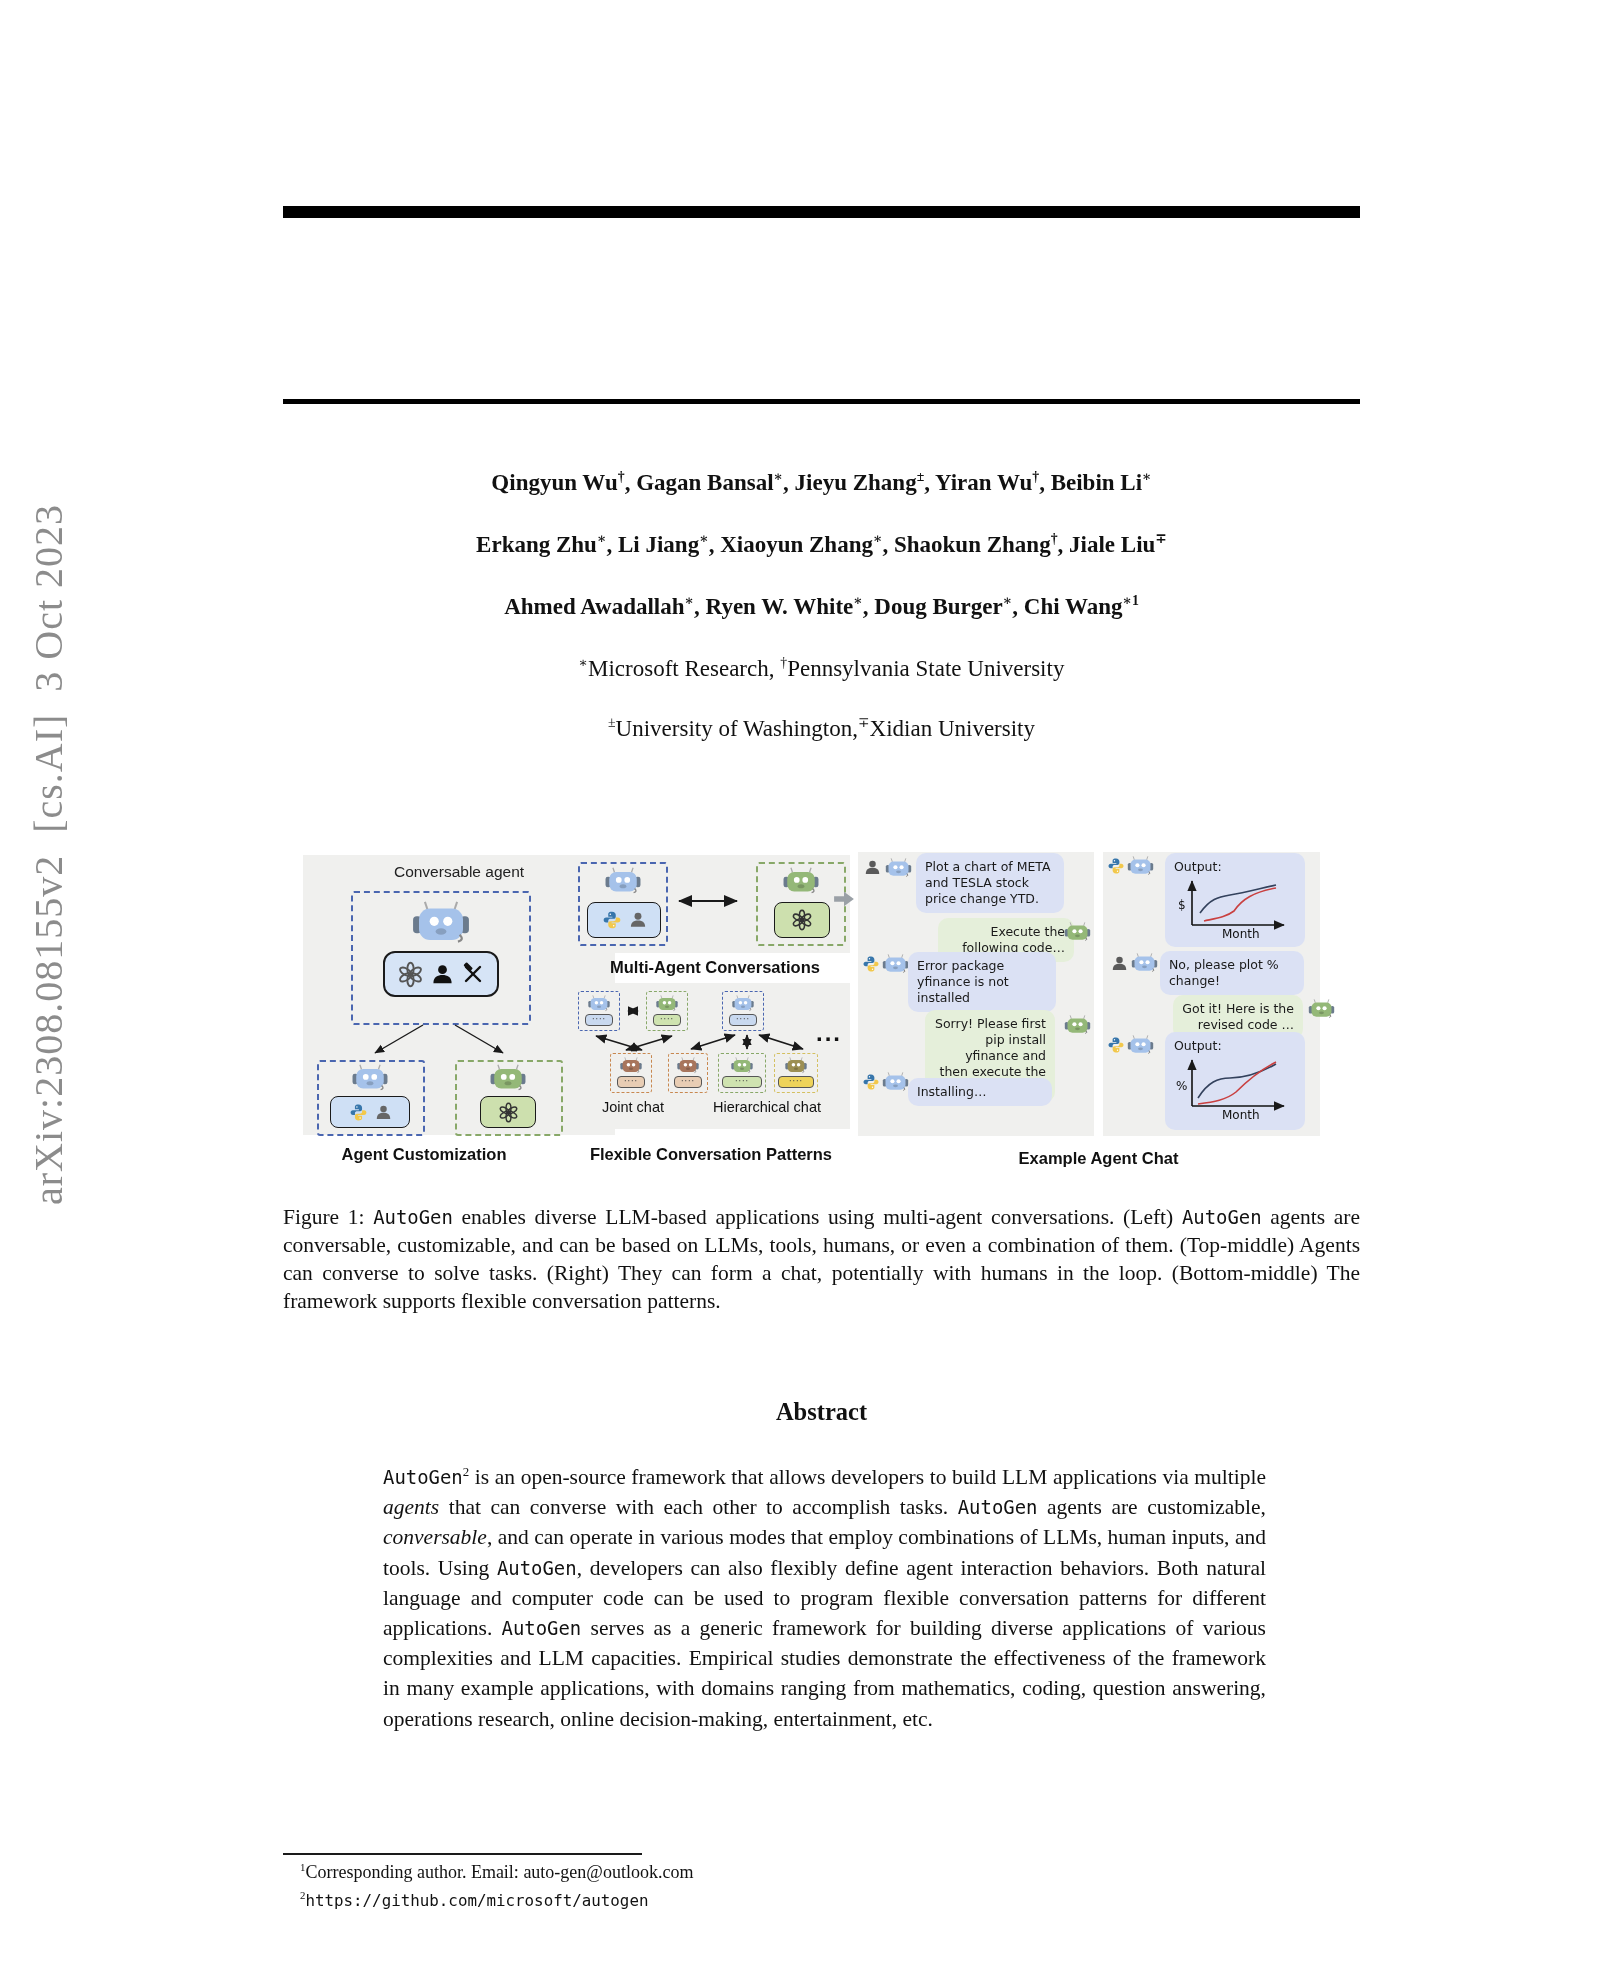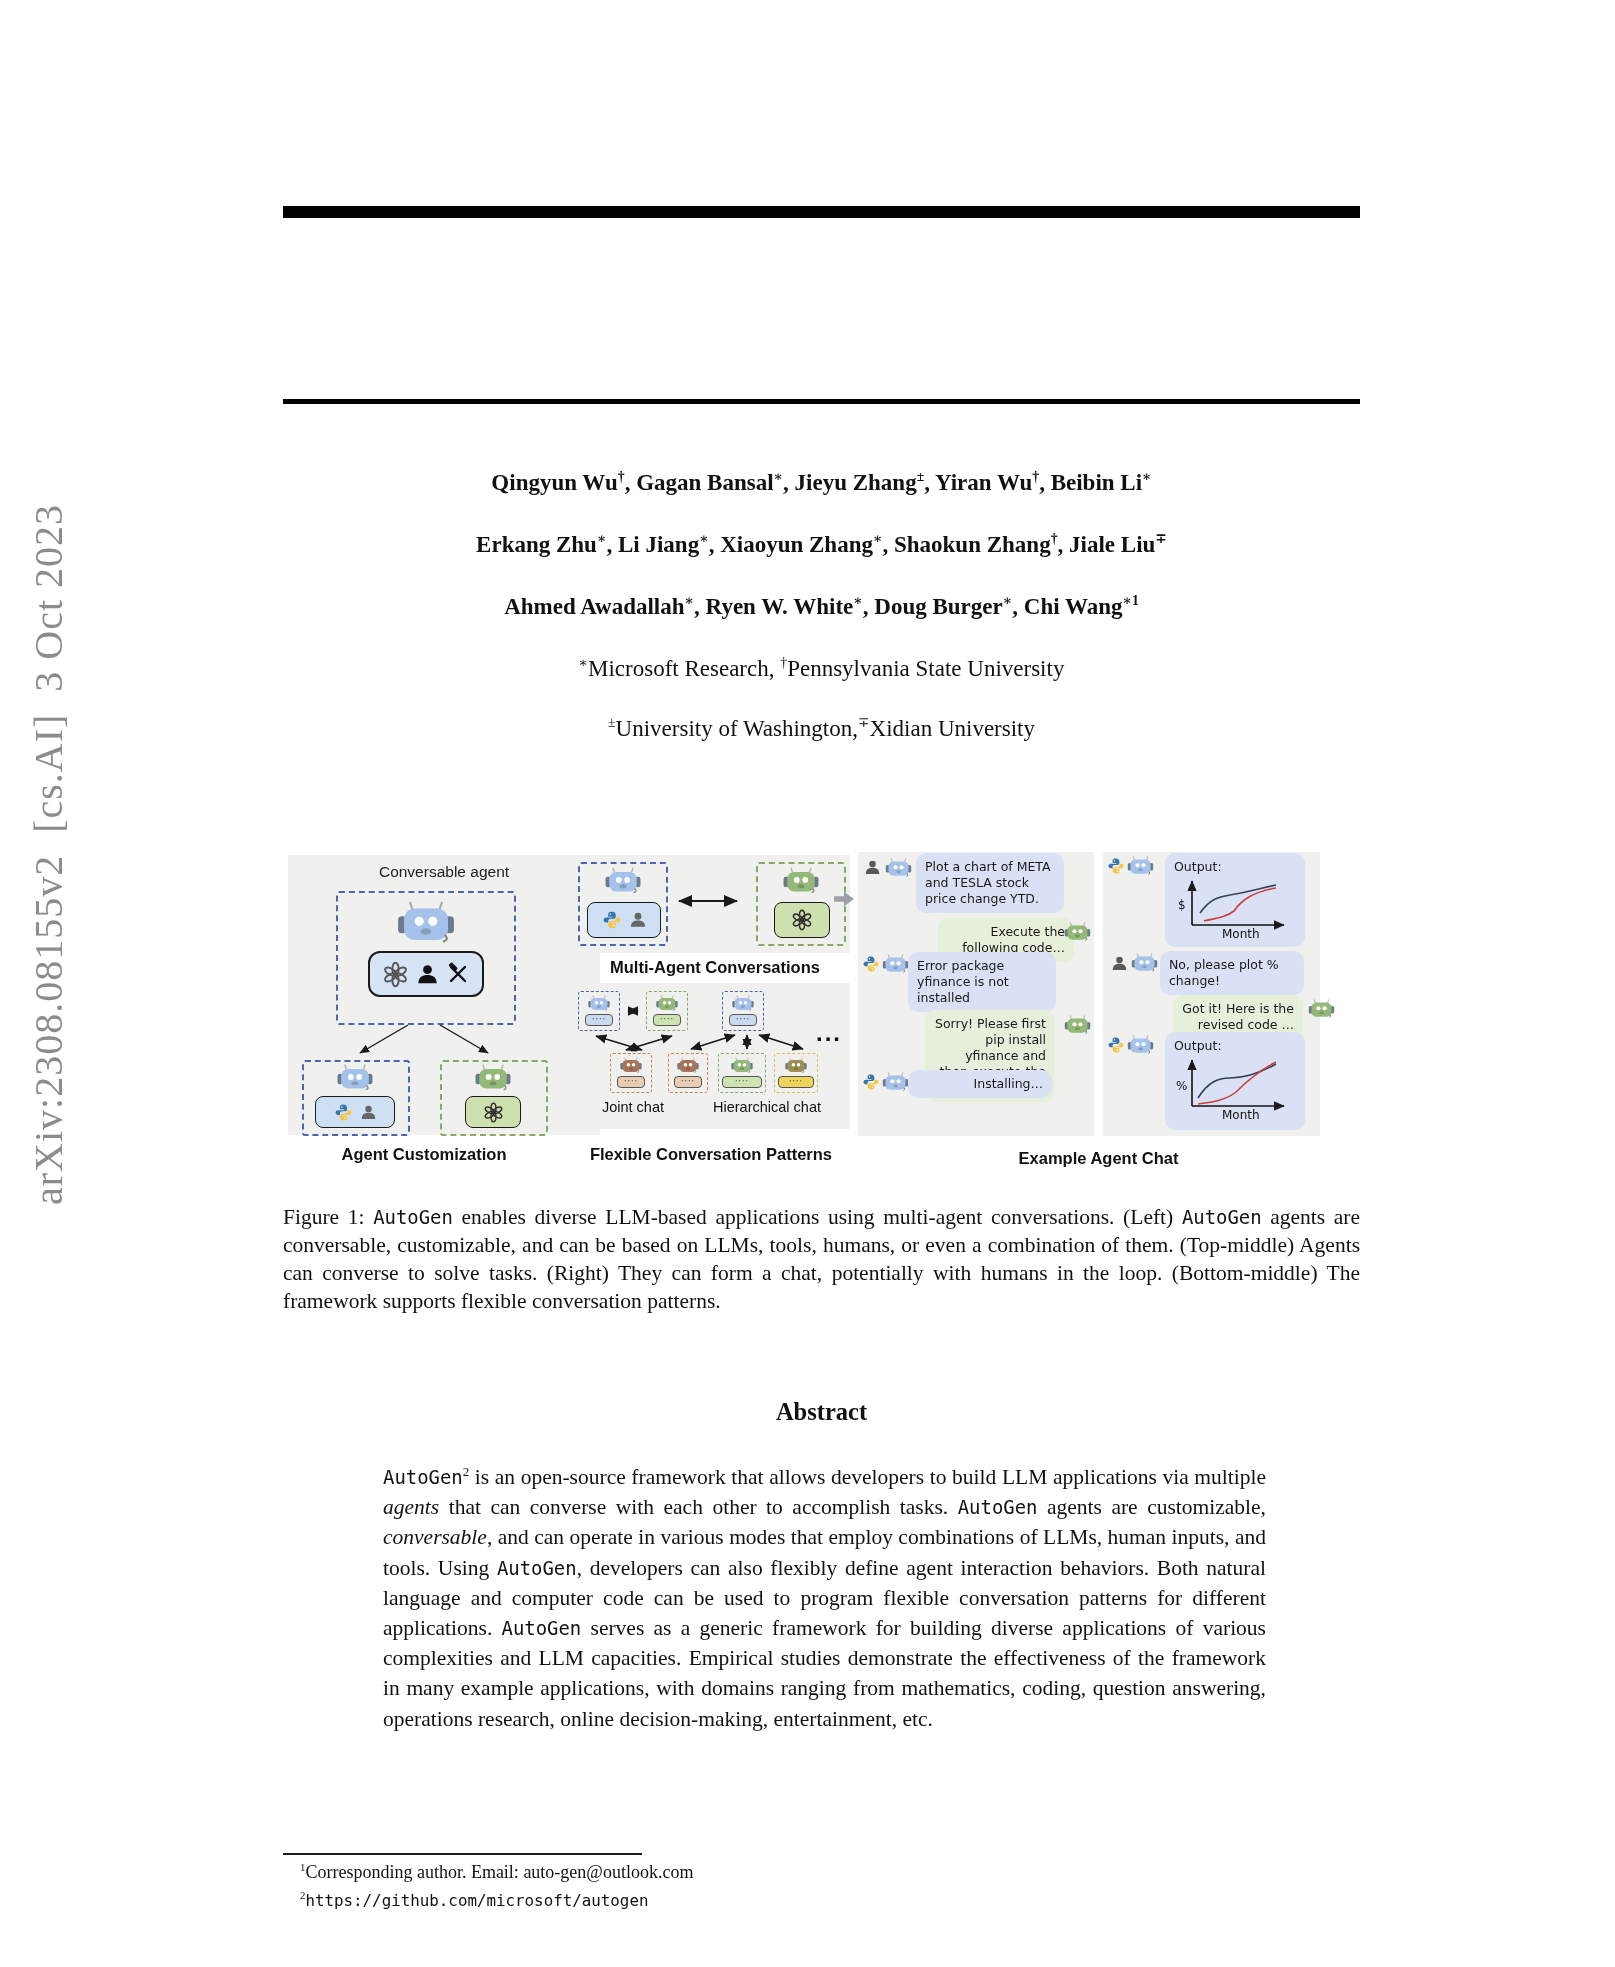--- a/index.html
+++ b/index.html
@@ -156,21 +156,21 @@
 
   <div class="abs affil-line" style="top:656px;">
     <sup>∗</sup><span>Microsoft Research, </span><sup>†</sup><span>Pennsylvania State University</span>
   </div>
   <div class="abs affil-line" style="top:716px;">
     <sup>±</sup><span>University of Washington,</span><sup>∓</sup><span>Xidian University</span>
   </div>
 
   <div id="figure" class="abs">
 
-    <div class="panel" style="left:5px; top:3px; width:312px; height:280px;">
+    <div class="panel" style="left:20px; top:3px; width:312px; height:280px;">
       <div class="panel-title">Conversable agent</div>
 
       <div class="dashed-box db-blue" style="left:48px; top:36px; width:176px; height:130px;">
         <svg class="abs icon robot-blue" style="left:59px; top:8px;" width="58" height="44">
             <use href="#sym-robot"></use>
           </svg>
         <div class="pill" style="left:30px; top:58px; width:112px; height:42px; background:#d6e4f6;">
           <svg class="icon" width="27" height="27" style="color:#555;">
               <use href="#sym-openai"></use>
             </svg>
@@ -339,21 +339,21 @@
       <svg class="chat-icon robot-green" style="left:206px; top:163px;" width="27" height="20">
           <use href="#sym-robot"></use>
         </svg>
 
       <svg class="chat-icon" style="left:4px; top:221px;" width="18" height="18">
           <use href="#sym-python"></use>
         </svg>
       <svg class="chat-icon robot-blue" style="left:24px; top:220px;" width="27" height="20">
           <use href="#sym-robot"></use>
         </svg>
-      <div class="bubble blue" style="left:50px; top:218px; width:144px;text-align:right;">Installing…</div>
+      <div class="bubble blue" style="left:50px; top:226px; width:144px;">Installing…</div>
     </div>
 
     <div class="panel" style="left:820px; top:0; width:217px; height:284px;">
       <svg class="chat-icon" style="left:4px; top:5px;" width="18" height="18">
           <use href="#sym-python"></use>
         </svg>
       <svg class="chat-icon robot-blue" style="left:24px; top:4px;" width="27" height="20">
           <use href="#sym-robot"></use>
         </svg>
       <div class="bubble blue" style="left:62px; top:1px; width:140px; height:94px;">

